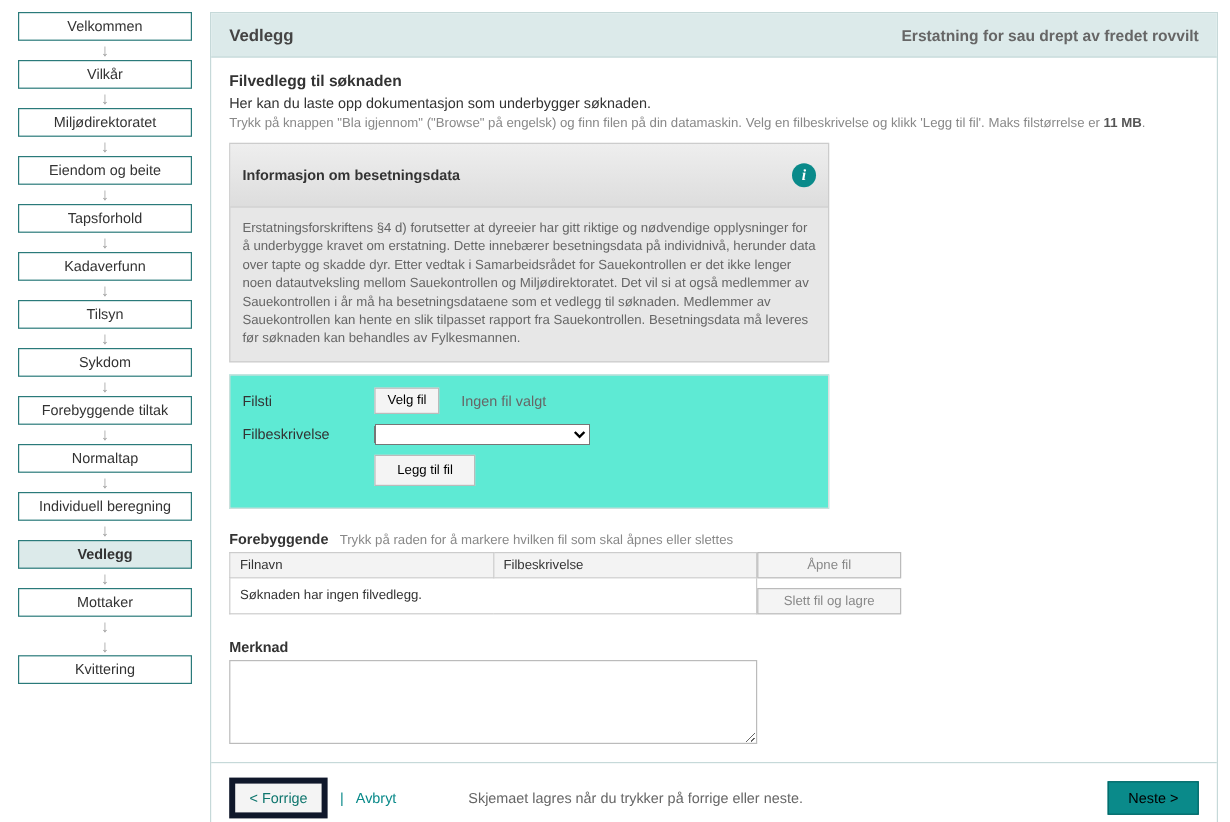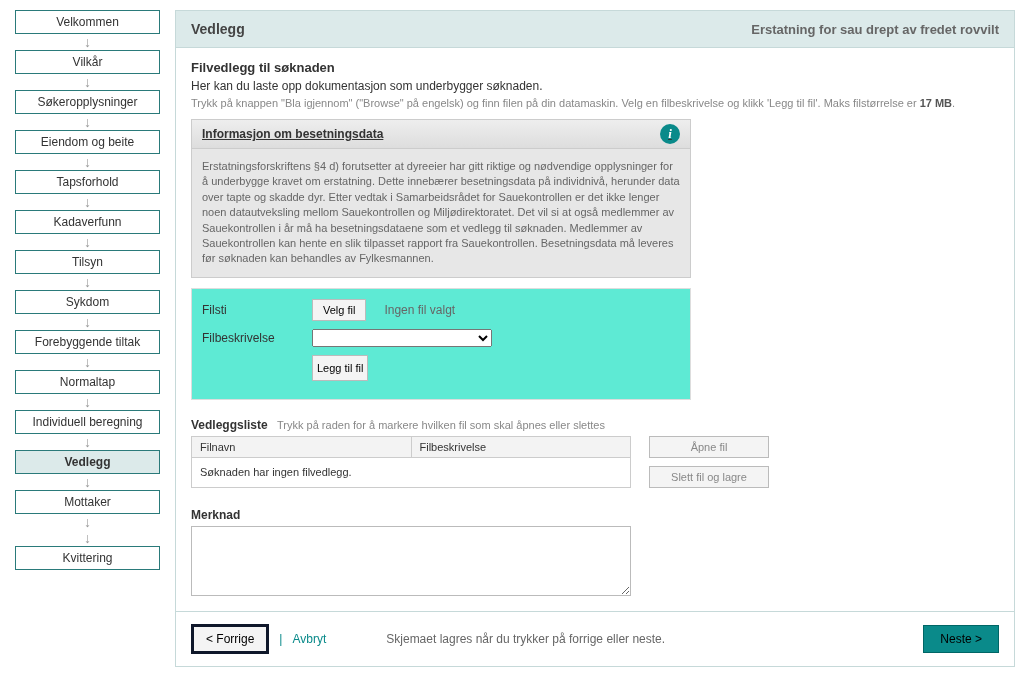--- a/index.html
+++ b/index.html
@@ -78,27 +78,26 @@
     .bold-span { font-weight: bold; color: #555; }
     .info-box {
       background: #e7e7e7;
       border: 1px solid #ccc;
       padding: 0;
       margin: 10px 0;
       width: 500px;
     }
     .info-box-header {
       background: linear-gradient(#eee,#ddd);
-      padding: 4px 10px;
+      padding: 16px 10px;
       font-weight: bold;
       border-bottom: 1px solid #ccc;
       display: flex;
       justify-content: space-between;
       align-items: center;
-      text-decoration: underline;
     }
     .info-icon {
       width: 20px;
       height: 20px;
       border-radius: 50%;
       background: #0a8a8a;
       color: #fff;
       display: flex;
       align-items: center;
       justify-content: center;
@@ -140,21 +139,20 @@
       font-size: 12px;
     }
     .no-file { color: #666; margin-left: 18px; }
     .vedlegg-section-label {
       font-weight: bold;
       font-size: 12px;
     }
     .vedlegg-hint { color: #888; font-size: 11px; margin-left: 6px; }
     .file-area {
       display: flex;
-      gap: 18px;
       margin-top: 4px;
       margin-bottom: 20px;
     }
     .file-table {
       border: 1px solid #bbb;
       width: 440px;
       border-collapse: collapse;
     }
     .file-table th, .file-table td {
       border: 1px solid #ccc;
@@ -192,43 +190,43 @@
       background: #0a8a8a;
       color: #000000;
       border: 1px solid #066;
       padding: 6px 16px;
       cursor: pointer;
       margin-left: auto;
       font-size: 12px;
     }
     .btn-prev {
       background: #f4f4f4;
-      border: 3px solid #0f172a;
+      border: 5px solid #0f172a;
       padding: 5px 12px;
       cursor: pointer;
-      color: #000000;
+      color: #0f766e;
       font-size: 12px;
     }
     .cancel-link {
       color: #0a8a8a;
       cursor: pointer;
     }
     .footer-sep { color: #0a8a8a; }
     .footer-text { color: #666; margin-left: 50px; }
   </style>
 </head>
 <body>
 
 <div class="layout">
   <div class="sidebar" id="sidebar">
       <div class="step-item">Velkommen</div>
       <div class="arrow-down">↓</div>
       <div class="step-item">Vilkår</div>
       <div class="arrow-down">↓</div>
-      <div class="step-item">Søkeropplysninger</div>
+      <div class="step-item">Miljødirektoratet</div>
       <div class="arrow-down">↓</div>
       <div class="step-item">Eiendom og beite</div>
       <div class="arrow-down">↓</div>
       <div class="step-item">Tapsforhold</div>
       <div class="arrow-down">↓</div>
       <div class="step-item">Kadaverfunn</div>
       <div class="arrow-down">↓</div>
       <div class="step-item">Tilsyn</div>
       <div class="arrow-down">↓</div>
       <div class="step-item">Sykdom</div>
@@ -250,21 +248,21 @@
   <div class="main">
     <div class="header-bar">
       <div class="header-title">Vedlegg</div>
       <div class="header-subtitle">Erstatning for sau drept av fredet rovvilt</div>
     </div>
 
     <div class="content">
       <div class="section-head">Filvedlegg til søknaden</div>
       <div class="desc-text">Her kan du laste opp dokumentasjon som underbygger søknaden.</div>
       <div class="help-text">
-        <span>Trykk på knappen "Bla igjennom" ("Browse" på engelsk) og finn filen på din datamaskin. Velg en filbeskrivelse og klikk 'Legg til fil'. Maks filstørrelse er </span><span class="bold-span">17 MB</span><span>.</span>
+        <span>Trykk på knappen "Bla igjennom" ("Browse" på engelsk) og finn filen på din datamaskin. Velg en filbeskrivelse og klikk 'Legg til fil'. Maks filstørrelse er </span><span class="bold-span">11 MB</span><span>.</span>
       </div>
 
       <div class="info-box">
         <div class="info-box-header">
           <span>Informasjon om besetningsdata</span>
           <span class="info-icon">i</span>
         </div>
         <div class="info-box-body">Erstatningsforskriftens §4 d) forutsetter at dyreeier har gitt riktige og nødvendige opplysninger for å underbygge kravet om erstatning. Dette innebærer besetningsdata på individnivå, herunder data over tapte og skadde dyr. Etter vedtak i Samarbeidsrådet for Sauekontrollen er det ikke lenger noen datautveksling mellom Sauekontrollen og Miljødirektoratet. Det vil si at også medlemmer av Sauekontrollen i år må ha besetningsdataene som et vedlegg til søknaden. Medlemmer av Sauekontrollen kan hente en slik tilpasset rapport fra Sauekontrollen. Besetningsdata må leveres før søknaden kan behandles av Fylkesmannen.</div>
       </div>
 
@@ -273,26 +271,26 @@
           <span class="form-label">Filsti</span>
           <button class="btn">Velg fil</button>
           <span class="no-file">Ingen fil valgt</span>
         </div>
         <div class="form-row">
           <span class="form-label">Filbeskrivelse</span>
           <select class="select-box"><option></option></select>
         </div>
         <div class="form-row">
           <span class="form-label"></span>
-          <button class="btn" style="padding:6px 4px;">Legg til fil</button>
+          <button class="btn" style="padding:6px 18px;">Legg til fil</button>
         </div>
       </div>
 
       <div>
-        <span class="vedlegg-section-label">Vedleggsliste</span>
+        <span class="vedlegg-section-label">Forebyggende</span>
         <span class="vedlegg-hint">Trykk på raden for å markere hvilken fil som skal åpnes eller slettes</span>
       </div>
 
       <div class="file-area">
         <table class="file-table">
           <thead>
             <tr>
               <th style="width:50%;">Filnavn</th>
               <th>Filbeskrivelse</th>
             </tr>

